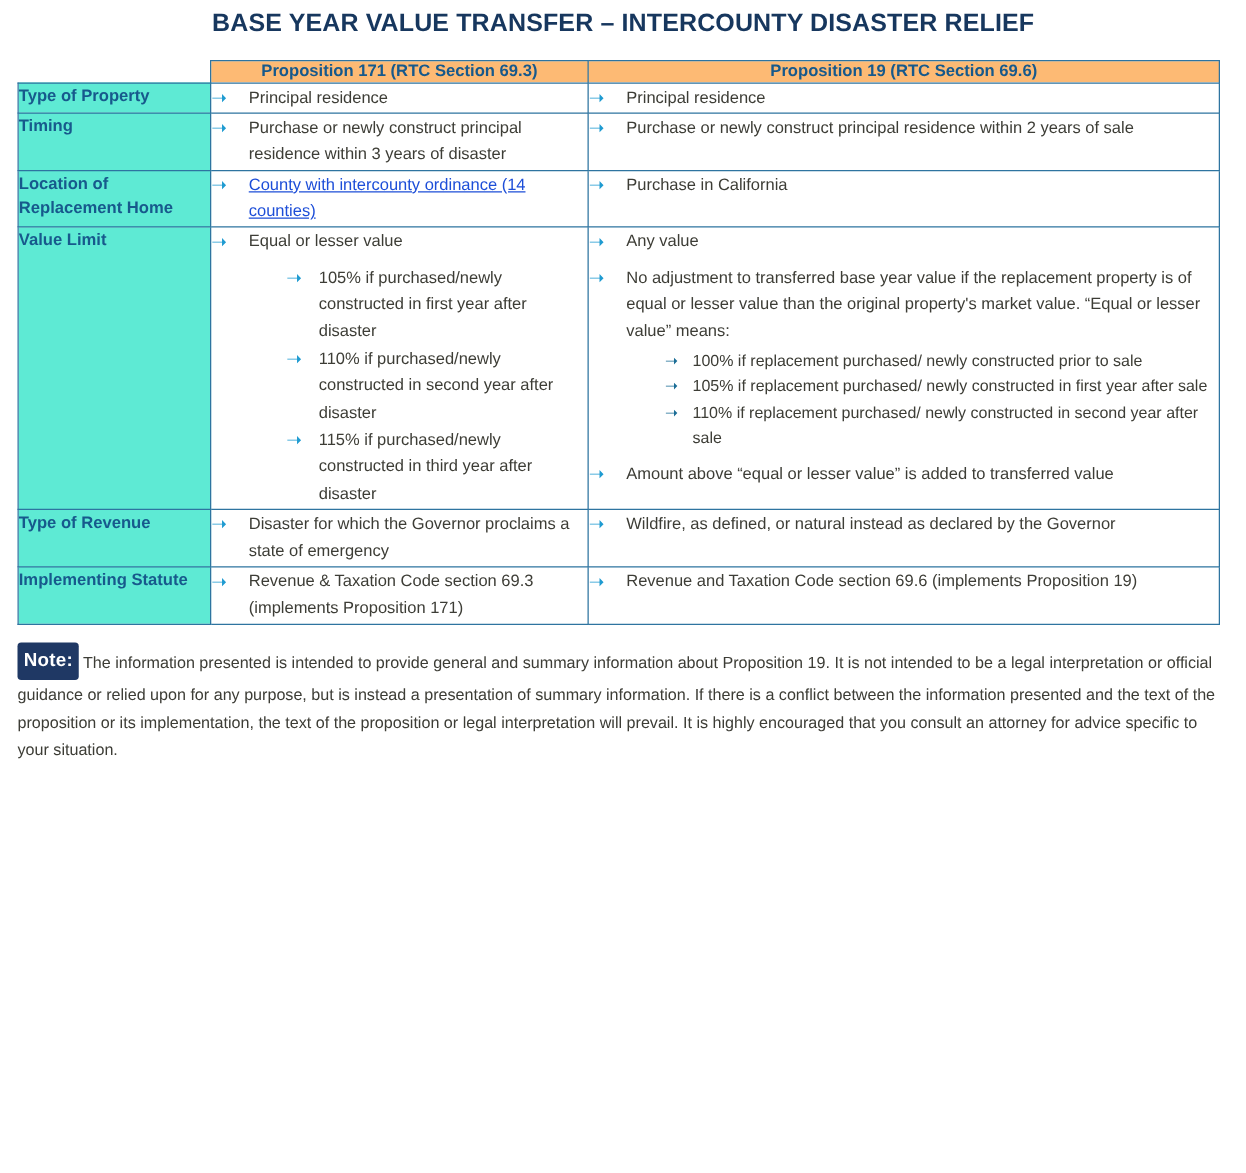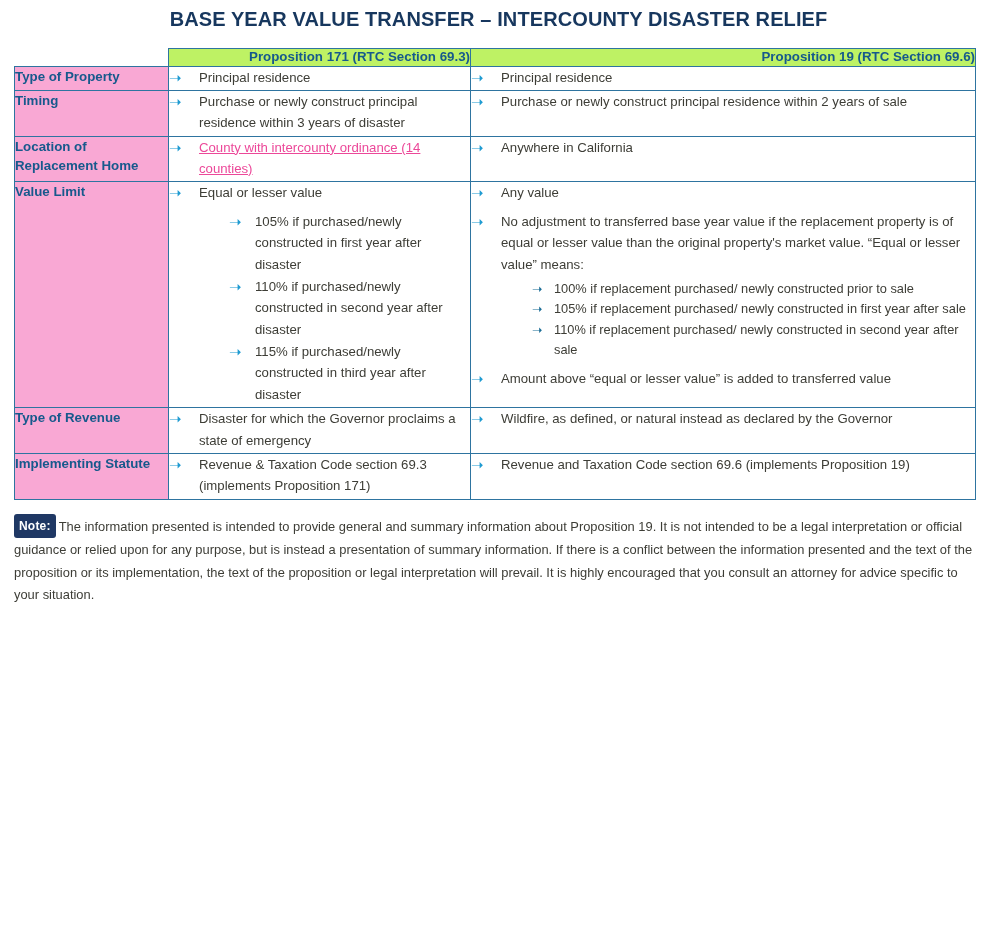--- a/index.html
+++ b/index.html
@@ -43,32 +43,32 @@
     padding: 0;
   }
 
   
   .corner-cell {
     border: none;
     background: transparent;
   }
 
   .col-head {
-    background: #bef264;
+    background: #fdba74;
     border: 1.6px solid #2e74a0;
     color: #16598c;
     font-size: 13.3px;
     font-weight: 700;
-    text-align: right;
+    text-align: center;
     padding: 17px 11px 16px 11px;
     line-height: 1.25;
   }
 
   .row-label {
-    background: #f9a8d4;
+    background: #5eead4;
     border: 1.6px solid #2e74a0;
     color: #17598c;
     font-size: 13.3px;
     font-weight: 700;
     padding: 13px 10px 13px 12px;
     line-height: 1.45;
   }
 
   .cell {
     background: #ffffff;
@@ -108,38 +108,38 @@
     font-weight: 700;
   }
   ul.lvl1 > li > .arrow { font-size: 15px; top: -1px; }
   ul.lvl2 > li > .arrow { font-size: 15px; top: -1px; }
   ul.lvl3 > li > .arrow { font-size: 12.5px; color: #1b6d96; top: 0px; }
 
   ul.lvl2 > li { font-size: 13.2px; }
   ul.lvl3 > li { font-size: 12.8px; line-height: 1.6; }
 
   .link {
-    color: #ec4899;
+    color: #1d4ed8;
     text-decoration: underline;
     cursor: pointer;
   }
 
   
   .note-wrap {
     margin: 15px 14px 0 14px;
     font-size: 12.9px;
     line-height: 1.72;
     color: #3d3d36;
     text-align: left;
   }
   .note-badge {
     display: inline-block;
     background: #1f3864;
     color: #ffffff;
-    font-size: 12px;
+    font-size: 15px;
     font-weight: 700;
     border-radius: 3px;
     padding: 2px 5px 2px 5px;
     margin-right: 3px;
     position: relative;
     top: -1px;
     letter-spacing: .2px;
   }
 </style>
 </head>
@@ -189,21 +189,21 @@
       </tr>
       <tr>
         <td class="row-label">Location of Replacement Home</td>
         <td class="cell">
           <ul class="lvl1">
             <li><span class="arrow">➝</span><span class="link">County with intercounty ordinance (14 counties)</span></li>
           </ul>
         </td>
         <td class="cell">
           <ul class="lvl1">
-            <li><span class="arrow">➝</span><span>Anywhere in California</span></li>
+            <li><span class="arrow">➝</span><span>Purchase in California</span></li>
           </ul>
         </td>
       </tr>
       <tr>
         <td class="row-label">Value Limit</td>
         <td class="cell">
           <ul class="lvl1">
             <li><span class="arrow">➝</span><span>Equal or lesser value</span><ul class="lvl2">
                 <li><span class="arrow">➝</span><span>105% if purchased/newly constructed in first year after disaster</span></li>
                 <li><span class="arrow">➝</span><span>110% if purchased/newly constructed in second year after disaster</span></li>

